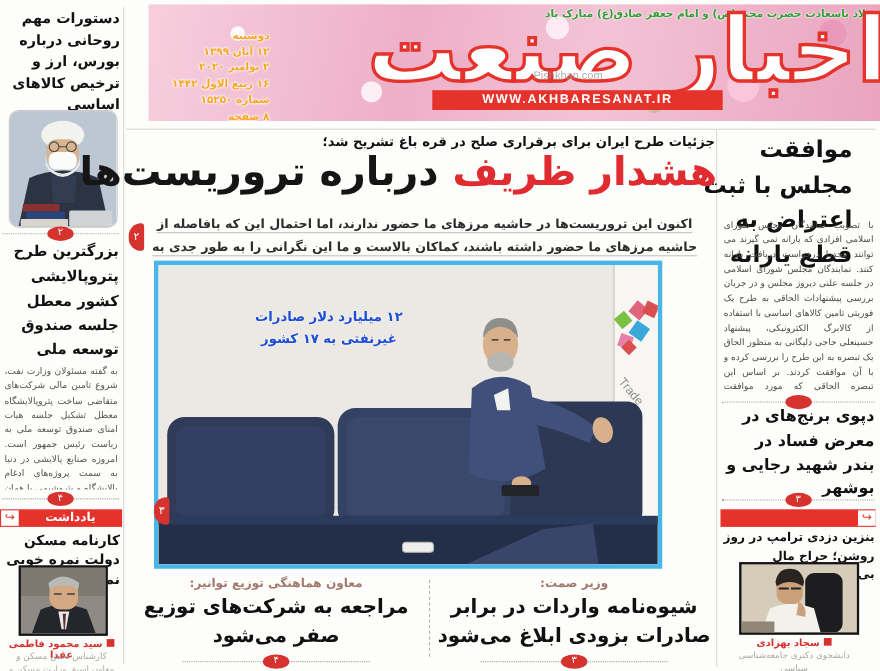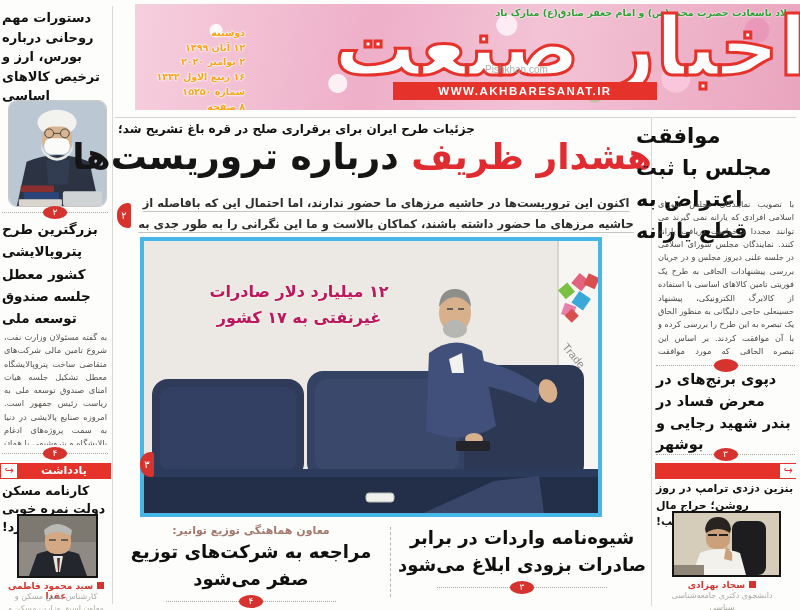--- a/index.html
+++ b/index.html
@@ -47,21 +47,21 @@
     font-size:10px; display:flex; align-items:center; justify-content:center;
     border-radius:12px 3px 3px 12px; z-index:6; }
   .section-banner { position:absolute; height:16px; background:#e5332b; display:flex;
     align-items:center; direction:rtl; }
   .section-banner .banner-text { flex:1; color:#fff; font-weight:bold; font-size:11px;
     text-align:center; line-height:16px; }
   .section-banner .banner-arrow { width:16px; height:14px; background:#fff; color:#e5332b;
     font-size:11px; line-height:14px; text-align:center; margin-left:1px; direction:ltr; }
 
   .kicker-sm { color:#a3796d; font-size:11px; font-weight:bold; text-align:center; }
-  .h-center { text-align:left; color:#111; font-weight:bold; }
+  .h-center { text-align:right; color:#111; font-weight:bold; }
   .author { color:#d6332f; font-weight:bold; font-size:9px; text-align:right; }
   .author .bullet { display:inline-block; width:7px; height:7px; background:#d6332f; margin-left:4px; }
   .role { color:#a9a9a6; font-size:8px; text-align:right; line-height:1.5; }
   .photo-frame { position:absolute; border:2px solid #141414; background:#888; overflow:hidden; }
 
   
   #lc-title1 { left:2px; top:8px; width:107px; font-size:13px; line-height:1.5; }
   #rouhani { left:8px; top:100px; width:99px; height:107px; border:1px solid #c9c9c4;
     border-radius:9px; overflow:hidden; position:absolute; }
   #lc-marker1 { left:2px; top:206px; width:106px; }
@@ -81,21 +81,21 @@
     font-size:36px; line-height:1.25; letter-spacing:-1px; white-space:nowrap; }
   #headline .red { color:#e02b30; }
   #headline .black { color:#151515; }
   #dek { left:132px; top:193px; width:508px; font-size:11.5px; font-weight:bold; color:#2d2d2d;
     text-align:center; line-height:1.85; text-decoration:underline;
     text-decoration-color:#c4c4c0; text-underline-offset:4px; }
   #dek-tab { left:117px; top:203px; }
   #main-photo { left:140px; top:237px; width:462px; height:280px; border:4px solid #47b7e8;
     background:#ebe8e3; position:absolute; }
   #photo-caption { left:196px; top:279px; width:206px; text-align:center; font-weight:bold;
-    font-size:16px; line-height:1.65; color:#be185d; z-index:5;
+    font-size:12px; line-height:1.65; color:#1d4ed8; z-index:5;
     text-shadow:0 0 3px rgba(255,255,255,.8); }
   #photo-tab { left:140px; top:452px; }
 
   #bl-dash { left:390px; top:527px; height:70px; }
   #bs-right { left:396px; top:524px; width:252px; position:absolute; }
   #bs-left  { left:121px; top:524px; width:260px; position:absolute; }
   .bottom-story .kicker-sm { margin-bottom:1px; }
   .bottom-story .title { font-size:18px; font-weight:bold; color:#101010; text-align:center;
     line-height:1.5; }
   .bottom-story .marker-row { position:relative; width:170px; margin:3px auto 0; display:flex; }
@@ -248,20 +248,21 @@
   </div>
   <div id="photo-caption" class="abs">
     <div>۱۲ میلیارد دلار صادرات</div>
     <div>غیرنفتی به ۱۷ کشور</div>
   </div>
   <div id="photo-tab" class="side-tab">۳</div>
 
   <div id="bl-dash" class="dashline"></div>
 
   <div id="bs-right" class="bottom-story">
+    <div class="kicker-sm">وزیر صمت:</div>
     <div class="title">شیوه‌نامه واردات در برابر صادرات بزودی ابلاغ می‌شود</div>
     <div class="marker-row">
       <span class="dots"></span>
       <span class="oval">۳</span>
       <span class="dots"></span>
     </div>
   </div>
 
   <div id="bs-left" class="bottom-story">
     <div class="kicker-sm">معاون هماهنگی توزیع توانیر:</div>

